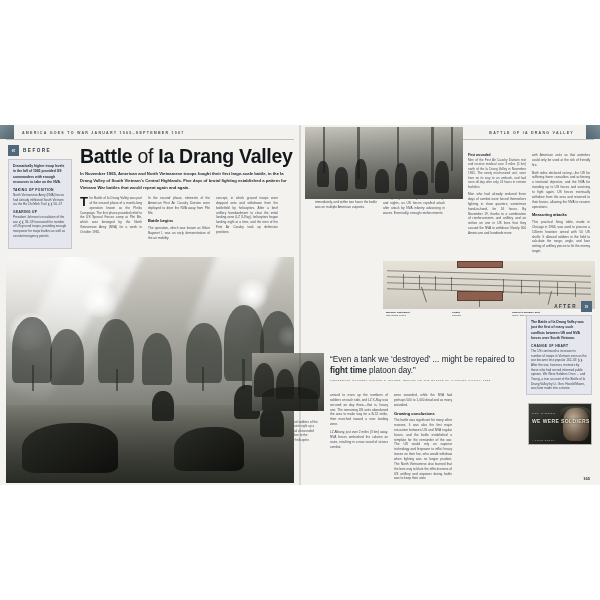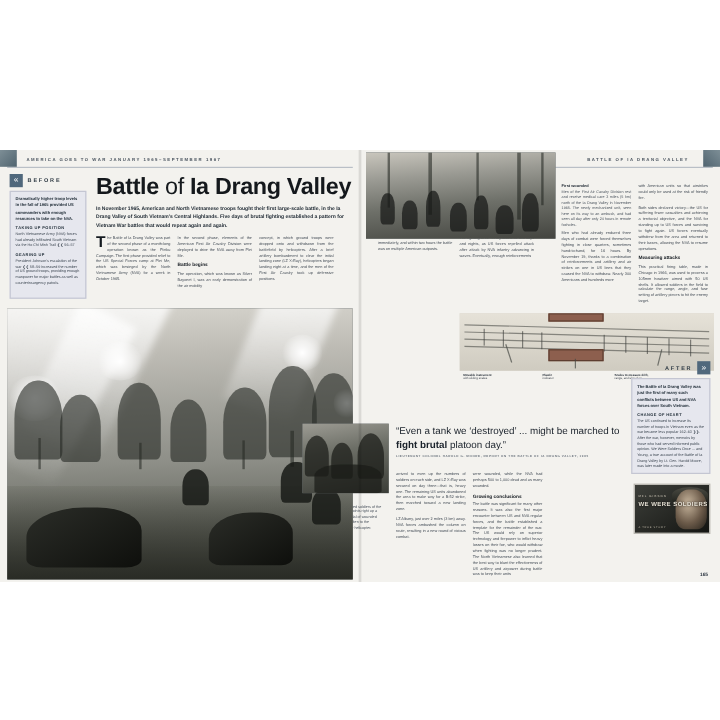--- a/index.html
+++ b/index.html
@@ -306,21 +306,21 @@
     <div class="photo" id="photo-quote">
       <div class="qb"></div>
       <div class="qt" style="left:2px;top:10px;width:20px;height:34px;"></div>
       <div class="qt" style="left:24px;top:16px;width:18px;height:30px;"></div>
       <div class="qt" style="left:46px;top:8px;width:22px;height:38px;"></div>
       <div class="qt" style="left:10px;top:34px;width:56px;height:24px;border-radius:40% 40% 8% 8%;"></div>
     </div>
 
     <div id="quote">
       <div class="qtext">
-        <span>“Even a tank we ‘destroyed’ ... might be marched to </span><b>fight brutal</b><span> platoon day.”</span>
+        <span>“Even a tank we ‘destroyed’ ... might be repaired to </span><b>fight time</b><span> platoon day.”</span>
       </div>
       <div class="qattr">LIEUTENANT COLONEL HAROLD G. MOORE, REPORT ON THE BATTLE OF IA DRANG VALLEY, 1965</div>
     </div>
 
     <div class="col" style="left:330px;top:268px;width:58px;">
       <p>arrived to even up the numbers of soldiers on each side, and LZ X-Ray was secured on day three—that is, heavy one. The remaining US units abandoned the area to make way for a B-52 strike, then marched toward a new landing zone.</p>
       <p>LZ Albany, just over 2 miles (3 km) away. NVA forces ambushed the column on route, resulting in a new round of vicious combat.</p>
     </div>
     <div class="col" style="left:394px;top:268px;width:58px;">
       <p>were wounded, while the NVA had perhaps 500 to 1,000 dead and as many wounded.</p>

